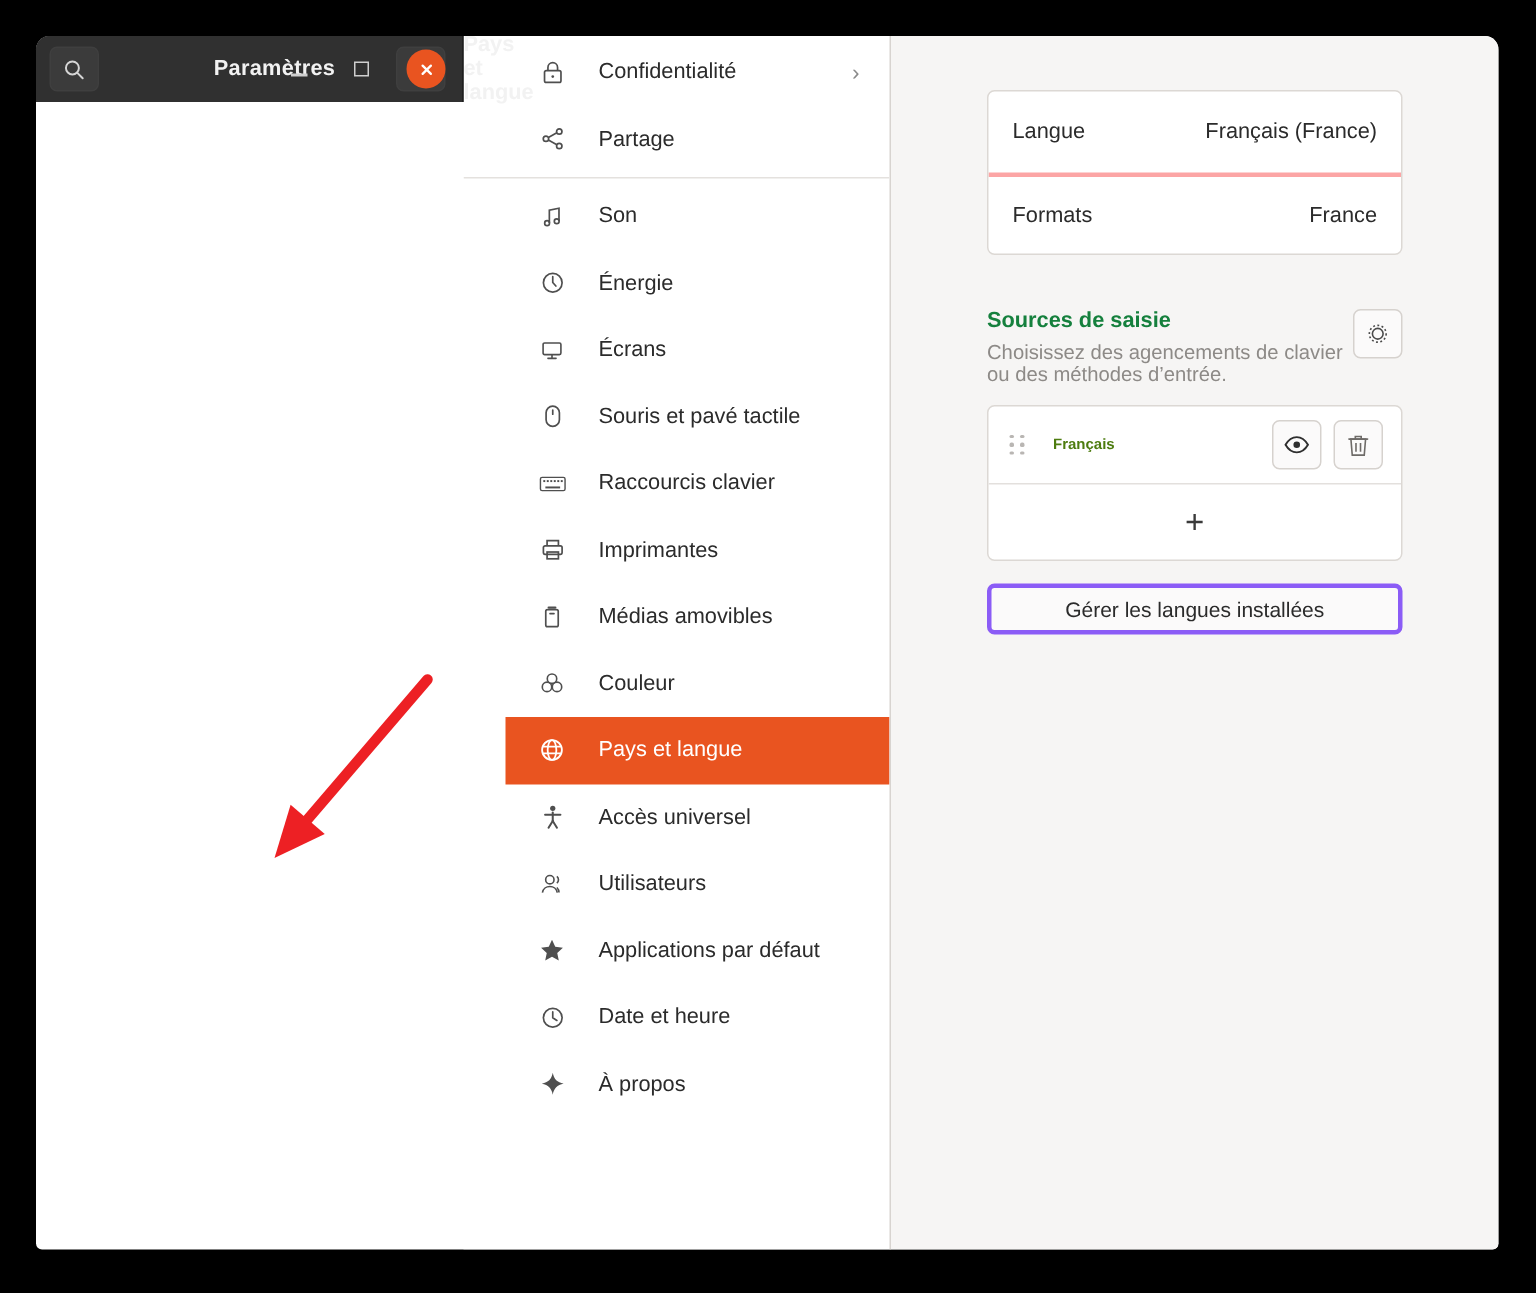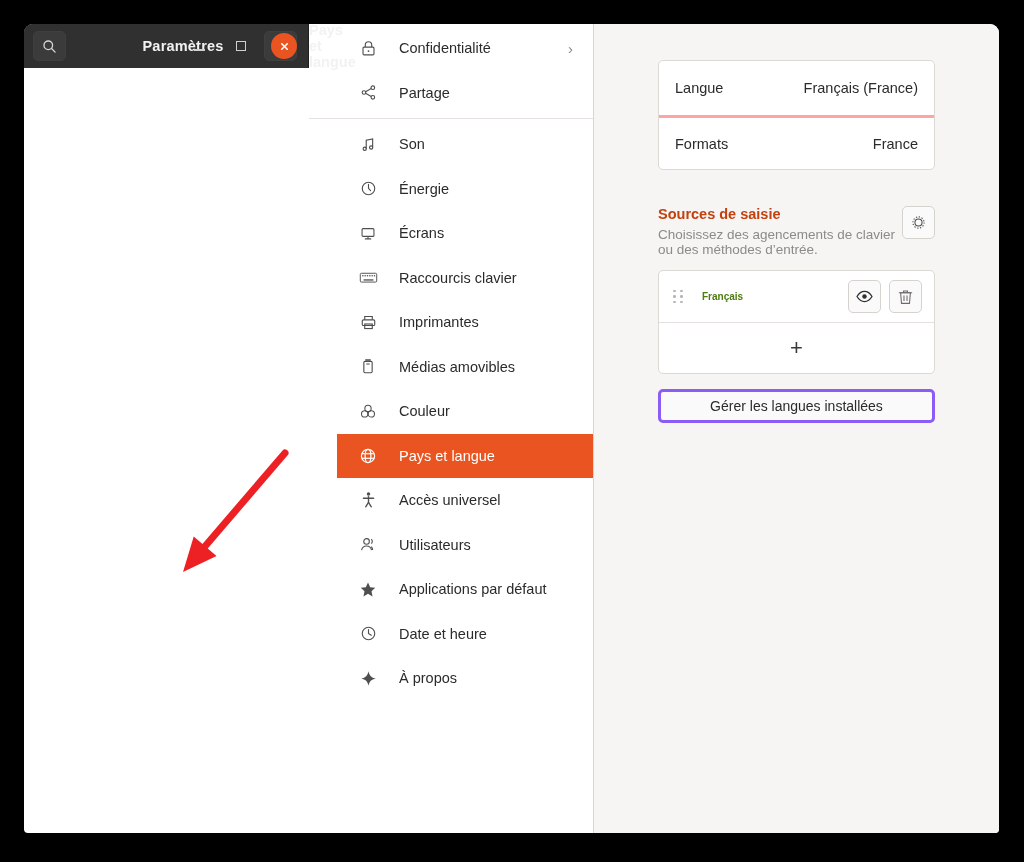--- a/index.html
+++ b/index.html
@@ -178,21 +178,21 @@
 
   .section-head {
     margin-top: 36px;
     display: flex;
     align-items: flex-start;
     justify-content: space-between;
   }
   .section-title {
     font-size: 14.5px;
     font-weight: bold;
-    color: #c2410c;
+    color: #15803d;
   }
   .section-sub {
     font-size: 13.5px;
     color: #8d8a87;
     margin-top: 5px;
   }
   .icon-btn {
     width: 33px; height: 33px;
     border: 1px solid #d6d2ce;
     border-radius: 5px;
@@ -350,20 +350,29 @@
         </div>
         <div class="nav-item">
           <span class="nav-icon">
             <svg width="18" height="17" viewBox="0 0 20 18" fill="none" stroke="currentColor" stroke-width="1.2">
               <rect x="3.4" y="3.6" width="13.2" height="8.6" rx="1.1"></rect>
               <line x1="7" y1="15" x2="13" y2="15" stroke-linecap="round"></line>
               <line x1="10" y1="12.2" x2="10" y2="15"></line>
             </svg>
           </span>
           <span class="nav-label">Écrans</span>
+        </div>
+        <div class="nav-item">
+          <span class="nav-icon">
+            <svg width="15" height="17" viewBox="0 0 14 18" fill="none" stroke="currentColor" stroke-width="1.2">
+              <rect x="2.3" y="1.9" width="9.4" height="14.2" rx="4.7"></rect>
+              <line x1="7" y1="4.6" x2="7" y2="7.6" stroke-linecap="round"></line>
+            </svg>
+          </span>
+          <span class="nav-label">Souris et pavé tactile</span>
         </div>
         <div class="nav-item">
           <span class="nav-icon">
             <svg width="19" height="15" viewBox="0 0 22 15" fill="none" stroke="currentColor" stroke-width="1.1">
               <rect x="1.5" y="2.6" width="19" height="10.2" rx="1.3"></rect>
               <rect x="3.7" y="4.7" width="1.5" height="1.5" fill="currentColor" stroke="none"></rect>
               <rect x="6.4" y="4.7" width="1.5" height="1.5" fill="currentColor" stroke="none"></rect>
               <rect x="9.1" y="4.7" width="1.5" height="1.5" fill="currentColor" stroke="none"></rect>
               <rect x="11.8" y="4.7" width="1.5" height="1.5" fill="currentColor" stroke="none"></rect>
               <rect x="14.5" y="4.7" width="1.5" height="1.5" fill="currentColor" stroke="none"></rect>

